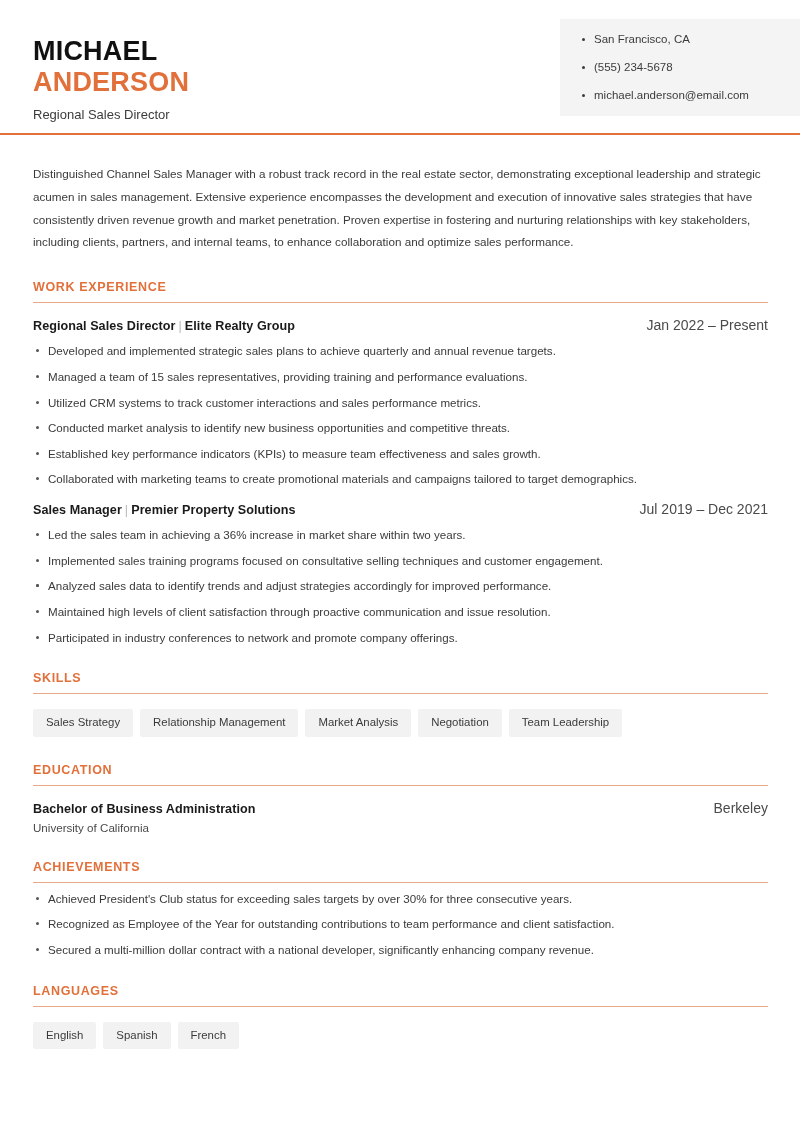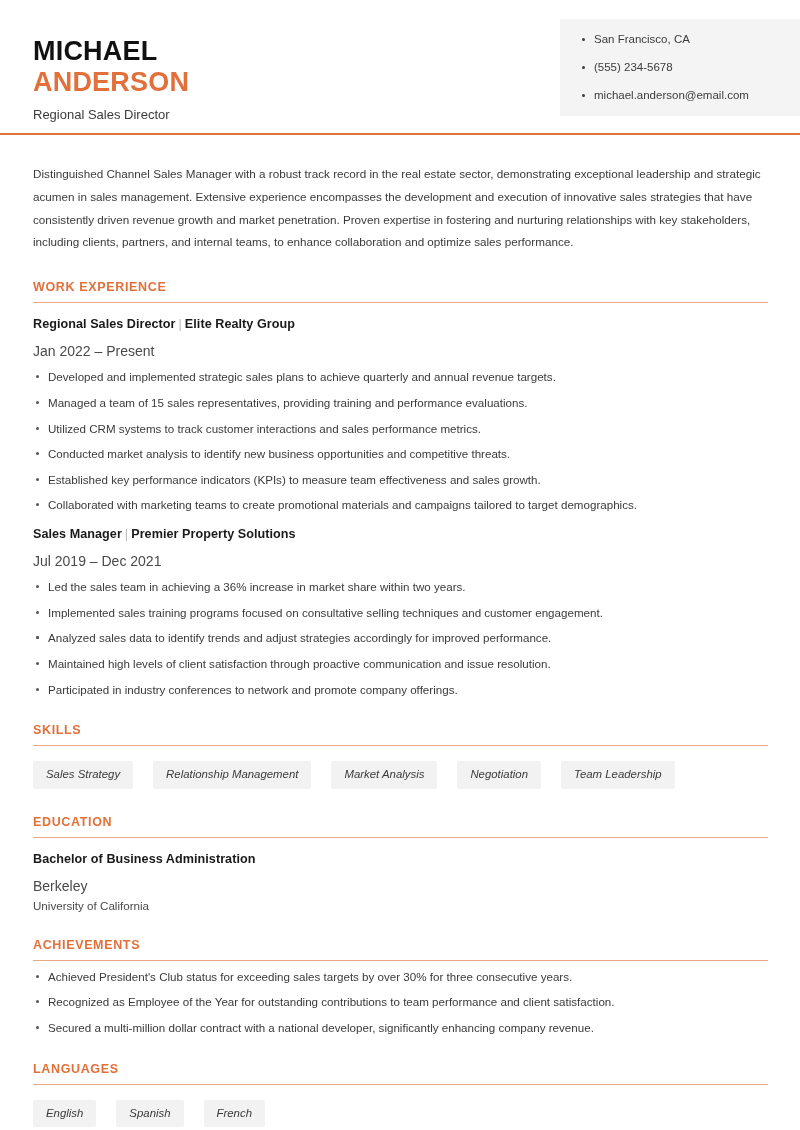--- a/index.html
+++ b/index.html
@@ -140,21 +140,20 @@
 
   
   .entry { margin-top: 14px; }
   .entry:first-of-type { margin-top: 15px; }
 
   .entry-head {
     display: flex;
     align-items: baseline;
     justify-content: space-between;
     gap: 12px;
-    flex-direction: column;
   }
 
   .entry-title {
     font-size: 12.6px;
     font-weight: bold;
     color: #1a1a1a;
     letter-spacing: 0.05px;
   }
 
   .entry-title .sep {
@@ -197,23 +196,22 @@
     width: 3px;
     height: 3px;
     background: #555555;
     border-radius: 50%;
   }
 
   
   .chips {
     display: flex;
     flex-wrap: wrap;
-    gap: 20px;
+    gap: 7px;
     margin-top: 15px;
-    font-style: italic;
   }
 
   .chip {
     background: #f2f2f2;
     color: #3a3a3a;
     font-size: 11.4px;
     padding: 7px 13px 8px 13px;
     border-radius: 2px;
     white-space: nowrap;
     line-height: 1.1;

